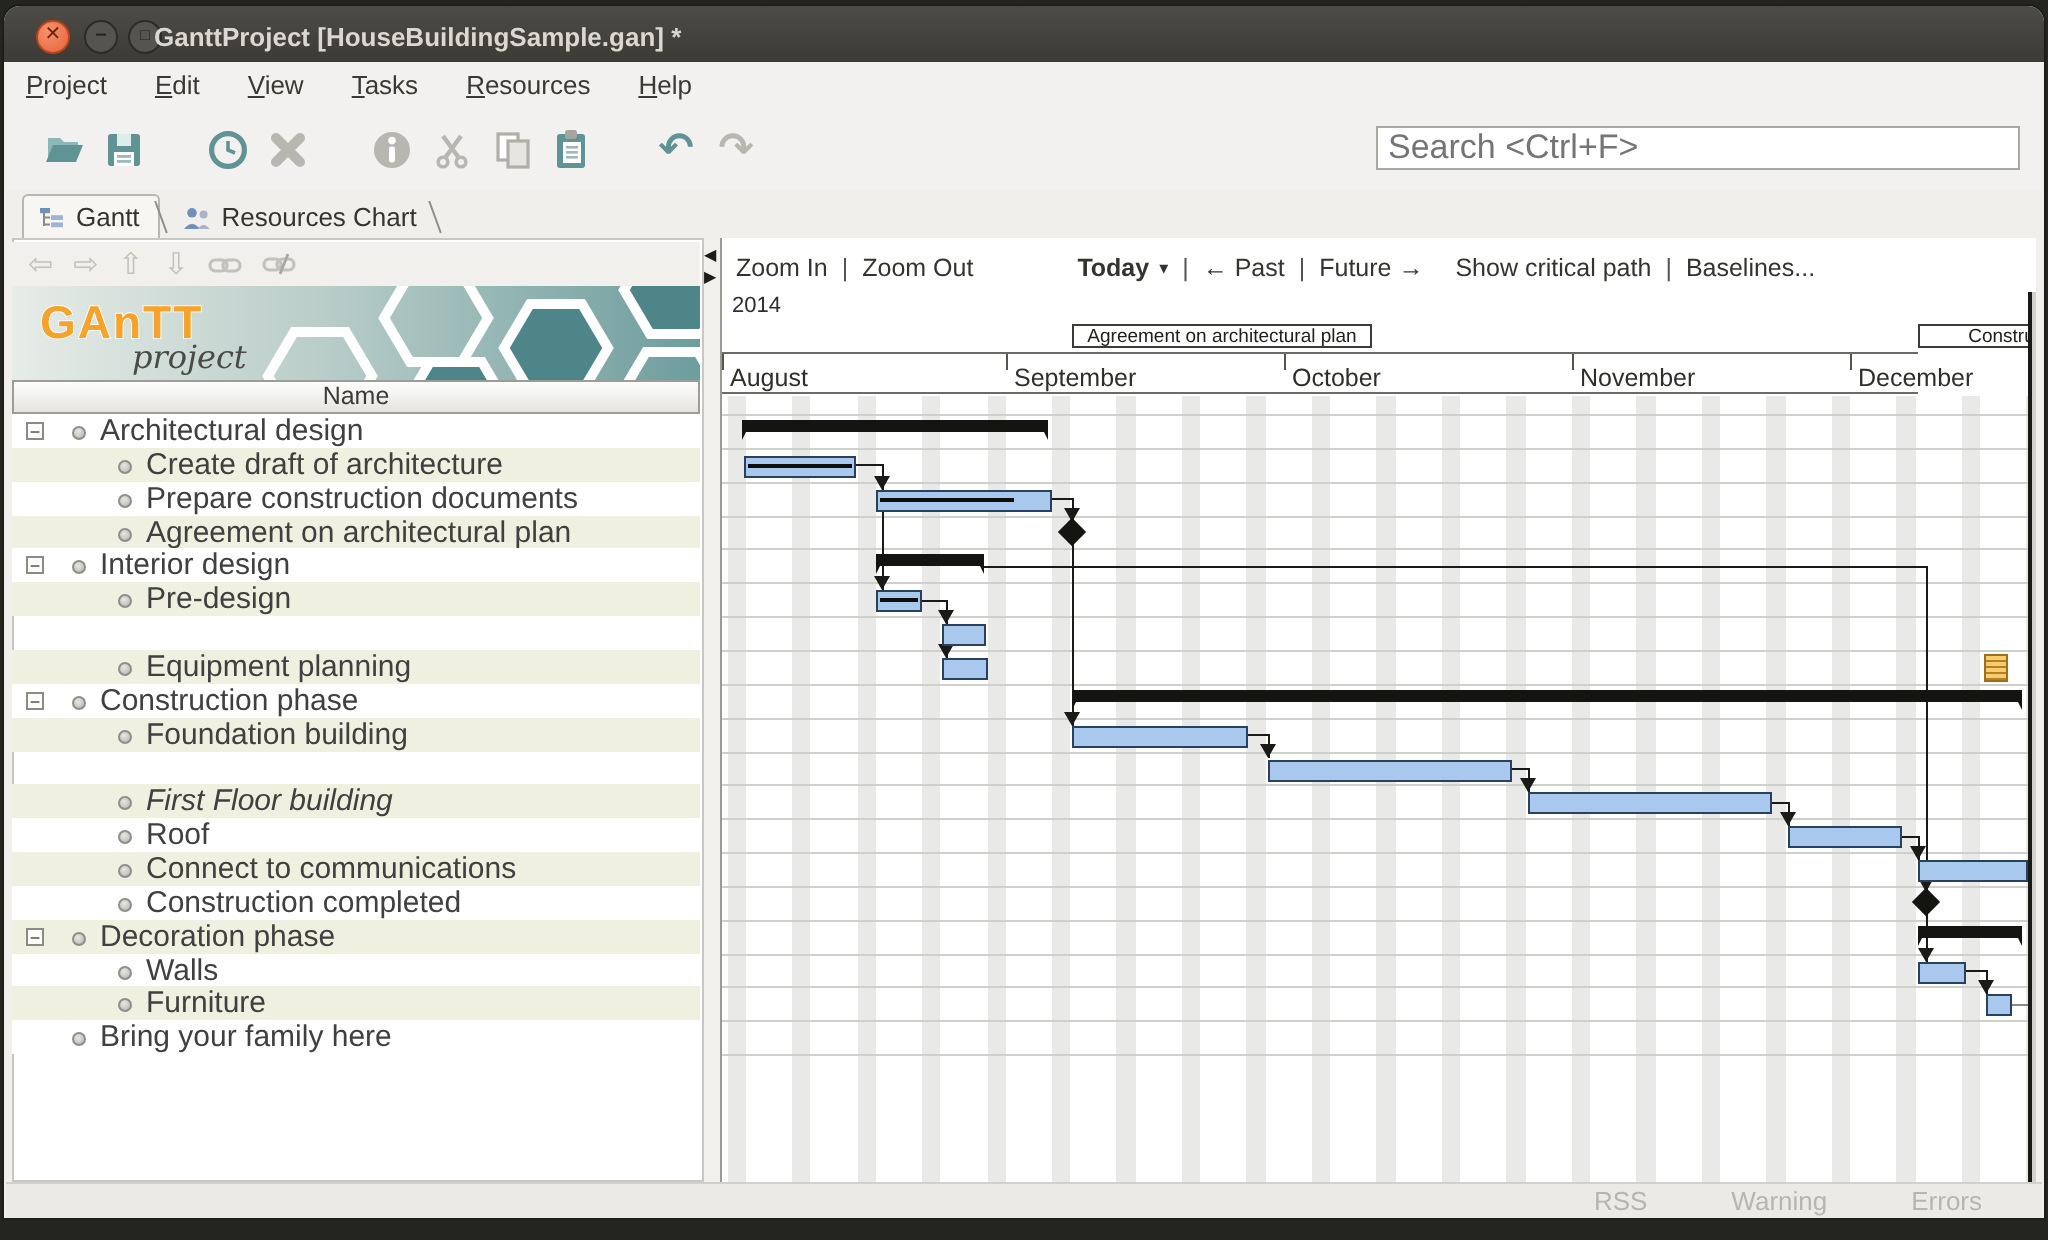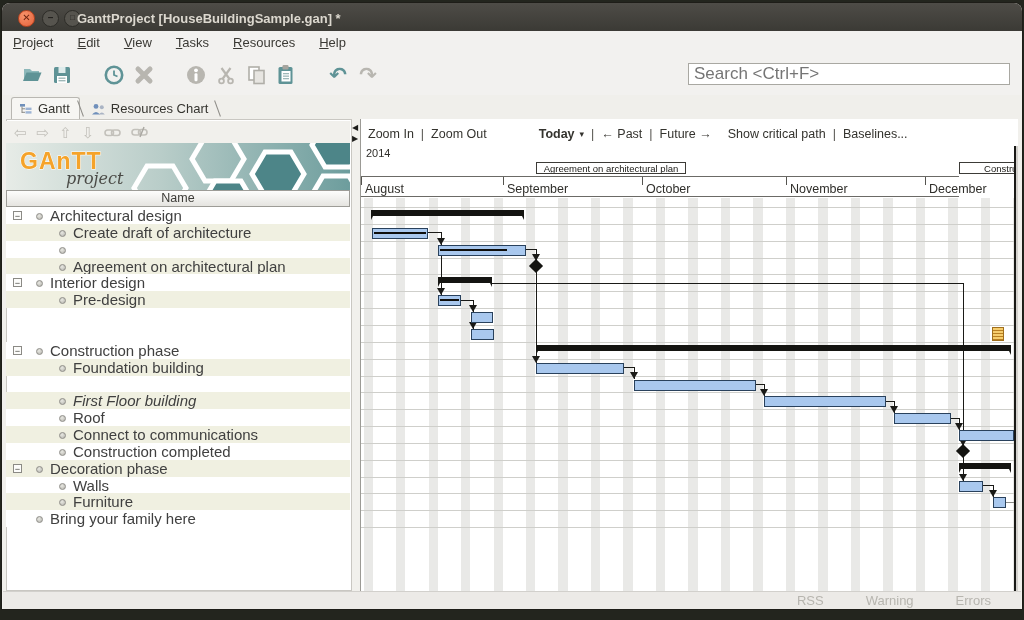--- a/index.html
+++ b/index.html
@@ -250,33 +250,38 @@
         <span class="expander">−</span>
         <span class="bullet l0"></span>
         <span class="tlabel l0">Architectural design</span>
       </div>
       <div class="trow alt" style="top: 16.85px;">
         <span class="bullet l1"></span>
         <span class="tlabel l1">Create draft of architecture</span>
       </div>
       <div class="trow" style="top: 33.7px;">
         <span class="bullet l1"></span>
+        <span class="tlabel l1">Prepare construction documents</span>
       </div>
       <div class="trow alt" style="top: 50.55px;">
         <span class="bullet l1"></span>
         <span class="tlabel l1">Agreement on architectural plan</span>
       </div>
       <div class="trow" style="top: 67.4px;">
         <span class="expander">−</span>
         <span class="bullet l0"></span>
         <span class="tlabel l0">Interior design</span>
       </div>
       <div class="trow alt" style="top: 84.25px;">
         <span class="bullet l1"></span>
         <span class="tlabel l1">Pre-design</span>
+      </div>
+      <div class="trow alt" style="top: 117.95px;">
+        <span class="bullet l1"></span>
+        <span class="tlabel l1">Equipment planning</span>
       </div>
       <div class="trow" style="top: 134.8px;">
         <span class="expander">−</span>
         <span class="bullet l0"></span>
         <span class="tlabel l0">Construction phase</span>
       </div>
       <div class="trow alt" style="top: 151.65px;">
         <span class="bullet l1"></span>
         <span class="tlabel l1">Foundation building</span>
       </div>

